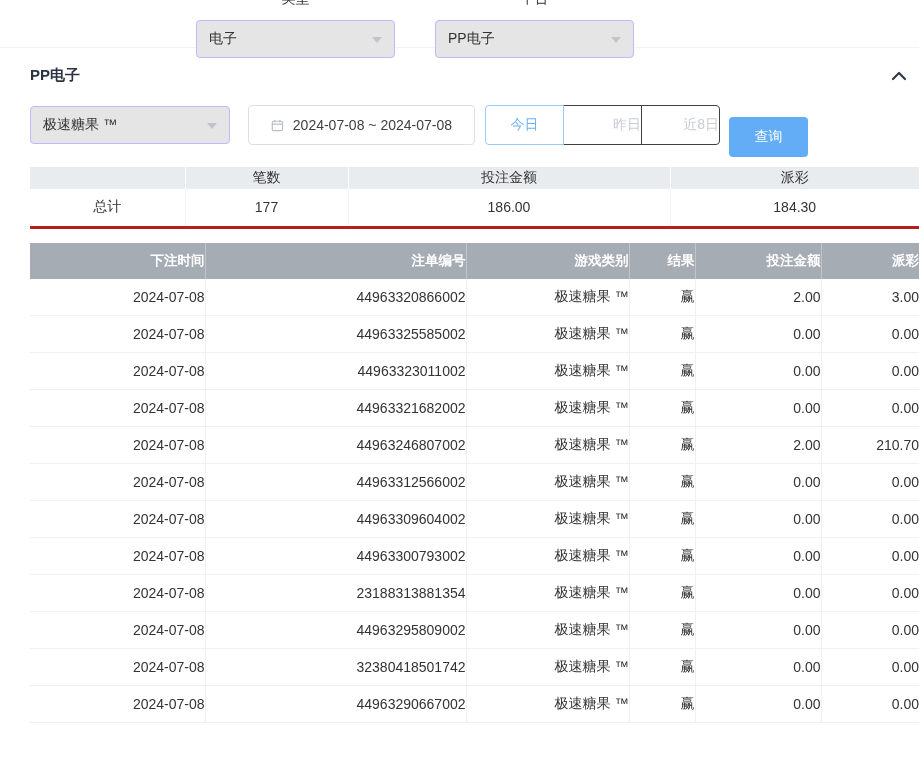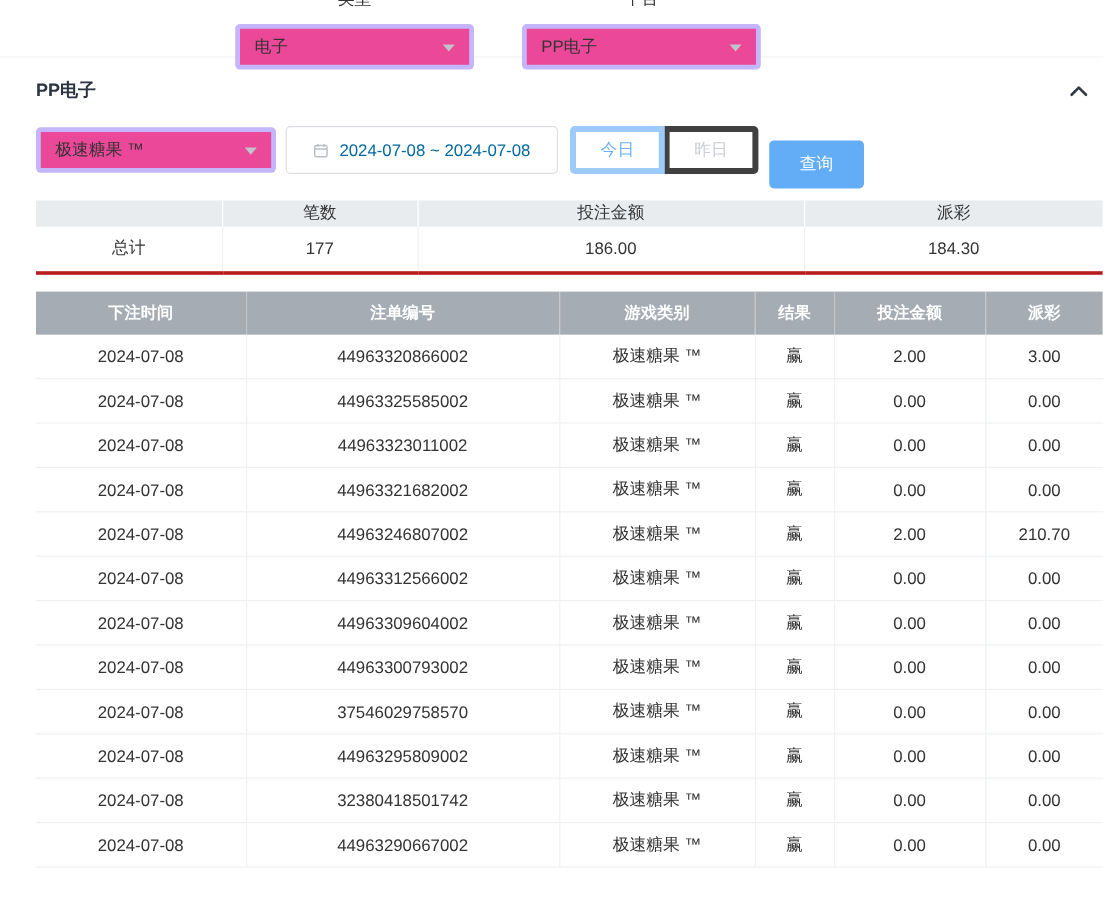--- a/index.html
+++ b/index.html
@@ -15,23 +15,23 @@
     display:flex; align-items:center;
     height:48px; padding-left:196px;
     border-bottom:1px solid #f2f3f5;
     background:#fff;
   }
   .filter-item { display:flex; align-items:center; gap:12px;flex-direction:column; }
   .filter-item + .filter-item { margin-left:40px;justify-content:space-between; }
   .filter-label { color:#333; white-space:nowrap; }
   .select {
     position:relative; width:199px; height:38px;
-    border:4px solid #c4b5fd; border-radius:4px;
+    border:1px solid #c4b5fd; border-radius:4px;
     display:flex; align-items:center;
-    padding:0 30px 0 12px; background:#ec4899; cursor:pointer;
+    padding:0 30px 0 12px; background:#e5e5e5; cursor:pointer;
     color:#333;
   }
   .caret {
     position:absolute; right:12px; top:50%; margin-top:-2px;
     width:0; height:0;
     border-left:5px solid transparent;
     border-right:5px solid transparent;
     border-top:6px solid #c0c4cc;
   }
 
@@ -44,33 +44,33 @@
   .collapse-icon { cursor:pointer; display:block; }
 
   
   .filter-bar {
     display:flex; align-items:center;
     margin:20px 0 0 30px; height:40px;
   }
   .game-select { width:200px; height:38px; }
   .date-input {
     display:flex; align-items:center; gap:9px;
-    width:227px; height:40px; margin-left:8px;
+    width:227px; height:40px; margin-left:18px;
     border:1px solid #dcdfe6; border-radius:4px;
     padding:0 22px; background:#fff; cursor:pointer;
-    color:#0369a1; white-space:nowrap;
+    color:#404040; white-space:nowrap;
   }
   .btn-group { display:flex; margin-left:10px; }
   .btn-group .qbtn {
     width:79px; height:40px; background:#fff;
-    border:5px solid #404040; color:#c9cdd4;
+    border:1px solid #404040; color:#c9cdd4;
     font-size:14px; cursor:pointer;
     font-family:inherit;
   }
-  .btn-group .qbtn + .qbtn { margin-left:-1px; }
+  .btn-group .qbtn + .qbtn { margin-left:-1px;text-align:right; }
   .btn-group .qbtn:first-child { border-radius:4px 0 0 4px; }
   .btn-group .qbtn:last-child { border-radius:0 4px 4px 0; }
   .btn-group .qbtn.active {
     color:#6cb1f6; border-color:#9ccafa;
     position:relative; z-index:1;
   }
   .query-btn {
     width:79px; height:40px; margin-left:9px;
     background:#63acf6; color:#fff; border:none;
     border-radius:4px; font-size:14px; cursor:pointer;
@@ -87,21 +87,21 @@
   }
   .summary-table th:last-child { border-right:none; }
   .summary-table td {
     height:38px; background:#fff; color:#333;
     border-right:1px solid #f0f2f5;
     border-bottom:3px solid #b91c1c;
   }
   .summary-table td:last-child { border-right:none; }
 
   
-  .bets-table { margin:14px 0 0 30px; width:889px; text-align:center; }
+  .bets-table { margin:14px 0 0 30px; width:889px; text-align:right; }
   .bets-table thead th {
     background:#a6acb4; color:#ffffff; height:36px;
     font-weight:bold; font-size:13.5px;
     border-right:1px solid rgba(255,255,255,0.30);
   }
   .bets-table thead th:last-child { border-right:none; }
   .bets-table tbody td {
     height:37px; color:#333; background:#fff;
     border-bottom:1px solid #eef0f3;
     border-right:1px solid #eef0f3;
@@ -147,20 +147,21 @@
       <line x1="4.5" y1="1" x2="4.5" y2="4" stroke="#b9bec7" stroke-width="1.4"></line>
       <line x1="10.5" y1="1" x2="10.5" y2="4" stroke="#b9bec7" stroke-width="1.4"></line>
       <line x1="1.5" y1="6" x2="13.5" y2="6" stroke="#b9bec7" stroke-width="1.4"></line>
     </svg>
     <span>2024-07-08 ~ 2024-07-08</span>
   </div>
 
   <div class="btn-group">
     <button class="qbtn active">今日</button>
     <button class="qbtn">昨日</button>
+    <button class="qbtn">近8日</button>
   </div>
 
   <button class="query-btn">查询</button>
 </div>
 
 <table class="summary-table">
   <colgroup>
       <col style="width:155px">
       <col style="width:163px">
       <col style="width:322px">
@@ -263,21 +264,21 @@
       <tr>
         <td>2024-07-08</td>
         <td>44963300793002</td>
         <td>极速糖果 ™</td>
         <td>赢</td>
         <td>0.00</td>
         <td>0.00</td>
       </tr>
       <tr>
         <td>2024-07-08</td>
-        <td>37546029758570</td>
+        <td>23188313881354</td>
         <td>极速糖果 ™</td>
         <td>赢</td>
         <td>0.00</td>
         <td>0.00</td>
       </tr>
       <tr>
         <td>2024-07-08</td>
         <td>44963295809002</td>
         <td>极速糖果 ™</td>
         <td>赢</td>

